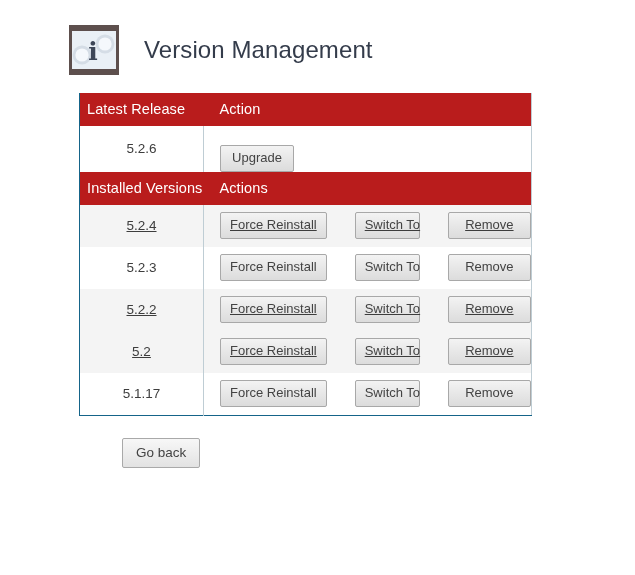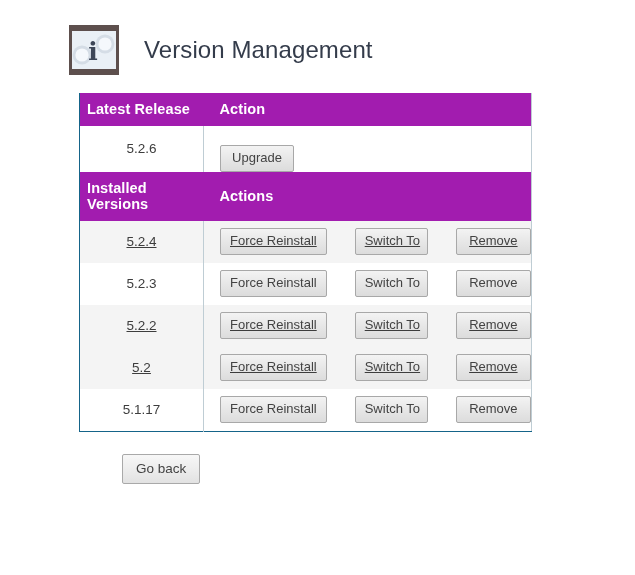--- a/index.html
+++ b/index.html
@@ -58,24 +58,24 @@
     table-layout: fixed;
     border-left: 1px solid #156489;
     border-right: 1px solid #bfcdd4;
     border-bottom: 1px solid #156489;
   }
   table.versions col.c-version { width: 124px; }
   table.versions col.c-actions { width: 328px; }
 
   thead.hdr th,
   tr.hdr-row th {
-    background: #a21caf;
+    background: #b91c1c;
     color: #ffffff;
     font-size: 14.5px;
-    font-weight: bold;
+    font-weight: normal;
     text-align: left;
     padding: 8px 0 9px 7px;
     border: none;
     letter-spacing: 0.1px;
   }
   tr.hdr-row th.th-actions { padding-left: 16px; }
 
   tbody td {
     border-right: 1px solid #bfcdd4;
     padding: 0;
@@ -119,21 +119,21 @@
     border: 1px solid #a8a8a8;
     border-radius: 2px;
     padding: 5px 9px 6px 9px;
     line-height: 1.05;
     cursor: pointer;
     white-space: nowrap;
     box-sizing: border-box;
     text-align: center;
   }
   .btn-reinstall { width: 110px; margin-right: 28px; }
-  .btn-switch    { width: 73px;  margin-right: 28px; }
+  .btn-switch    { width: 65px;  margin-right: 28px; }
   .btn-remove    { width: 92px; }
   .btn-upgrade   { width: 74px; margin-top: 19px; }
   .btn-reinstall-solo { width: 110px; }
 
   
   .footer {
     margin: 22px 0 8px 122px;
   }
   .btn-goback {
     font-family: "Liberation Sans", sans-serif;

